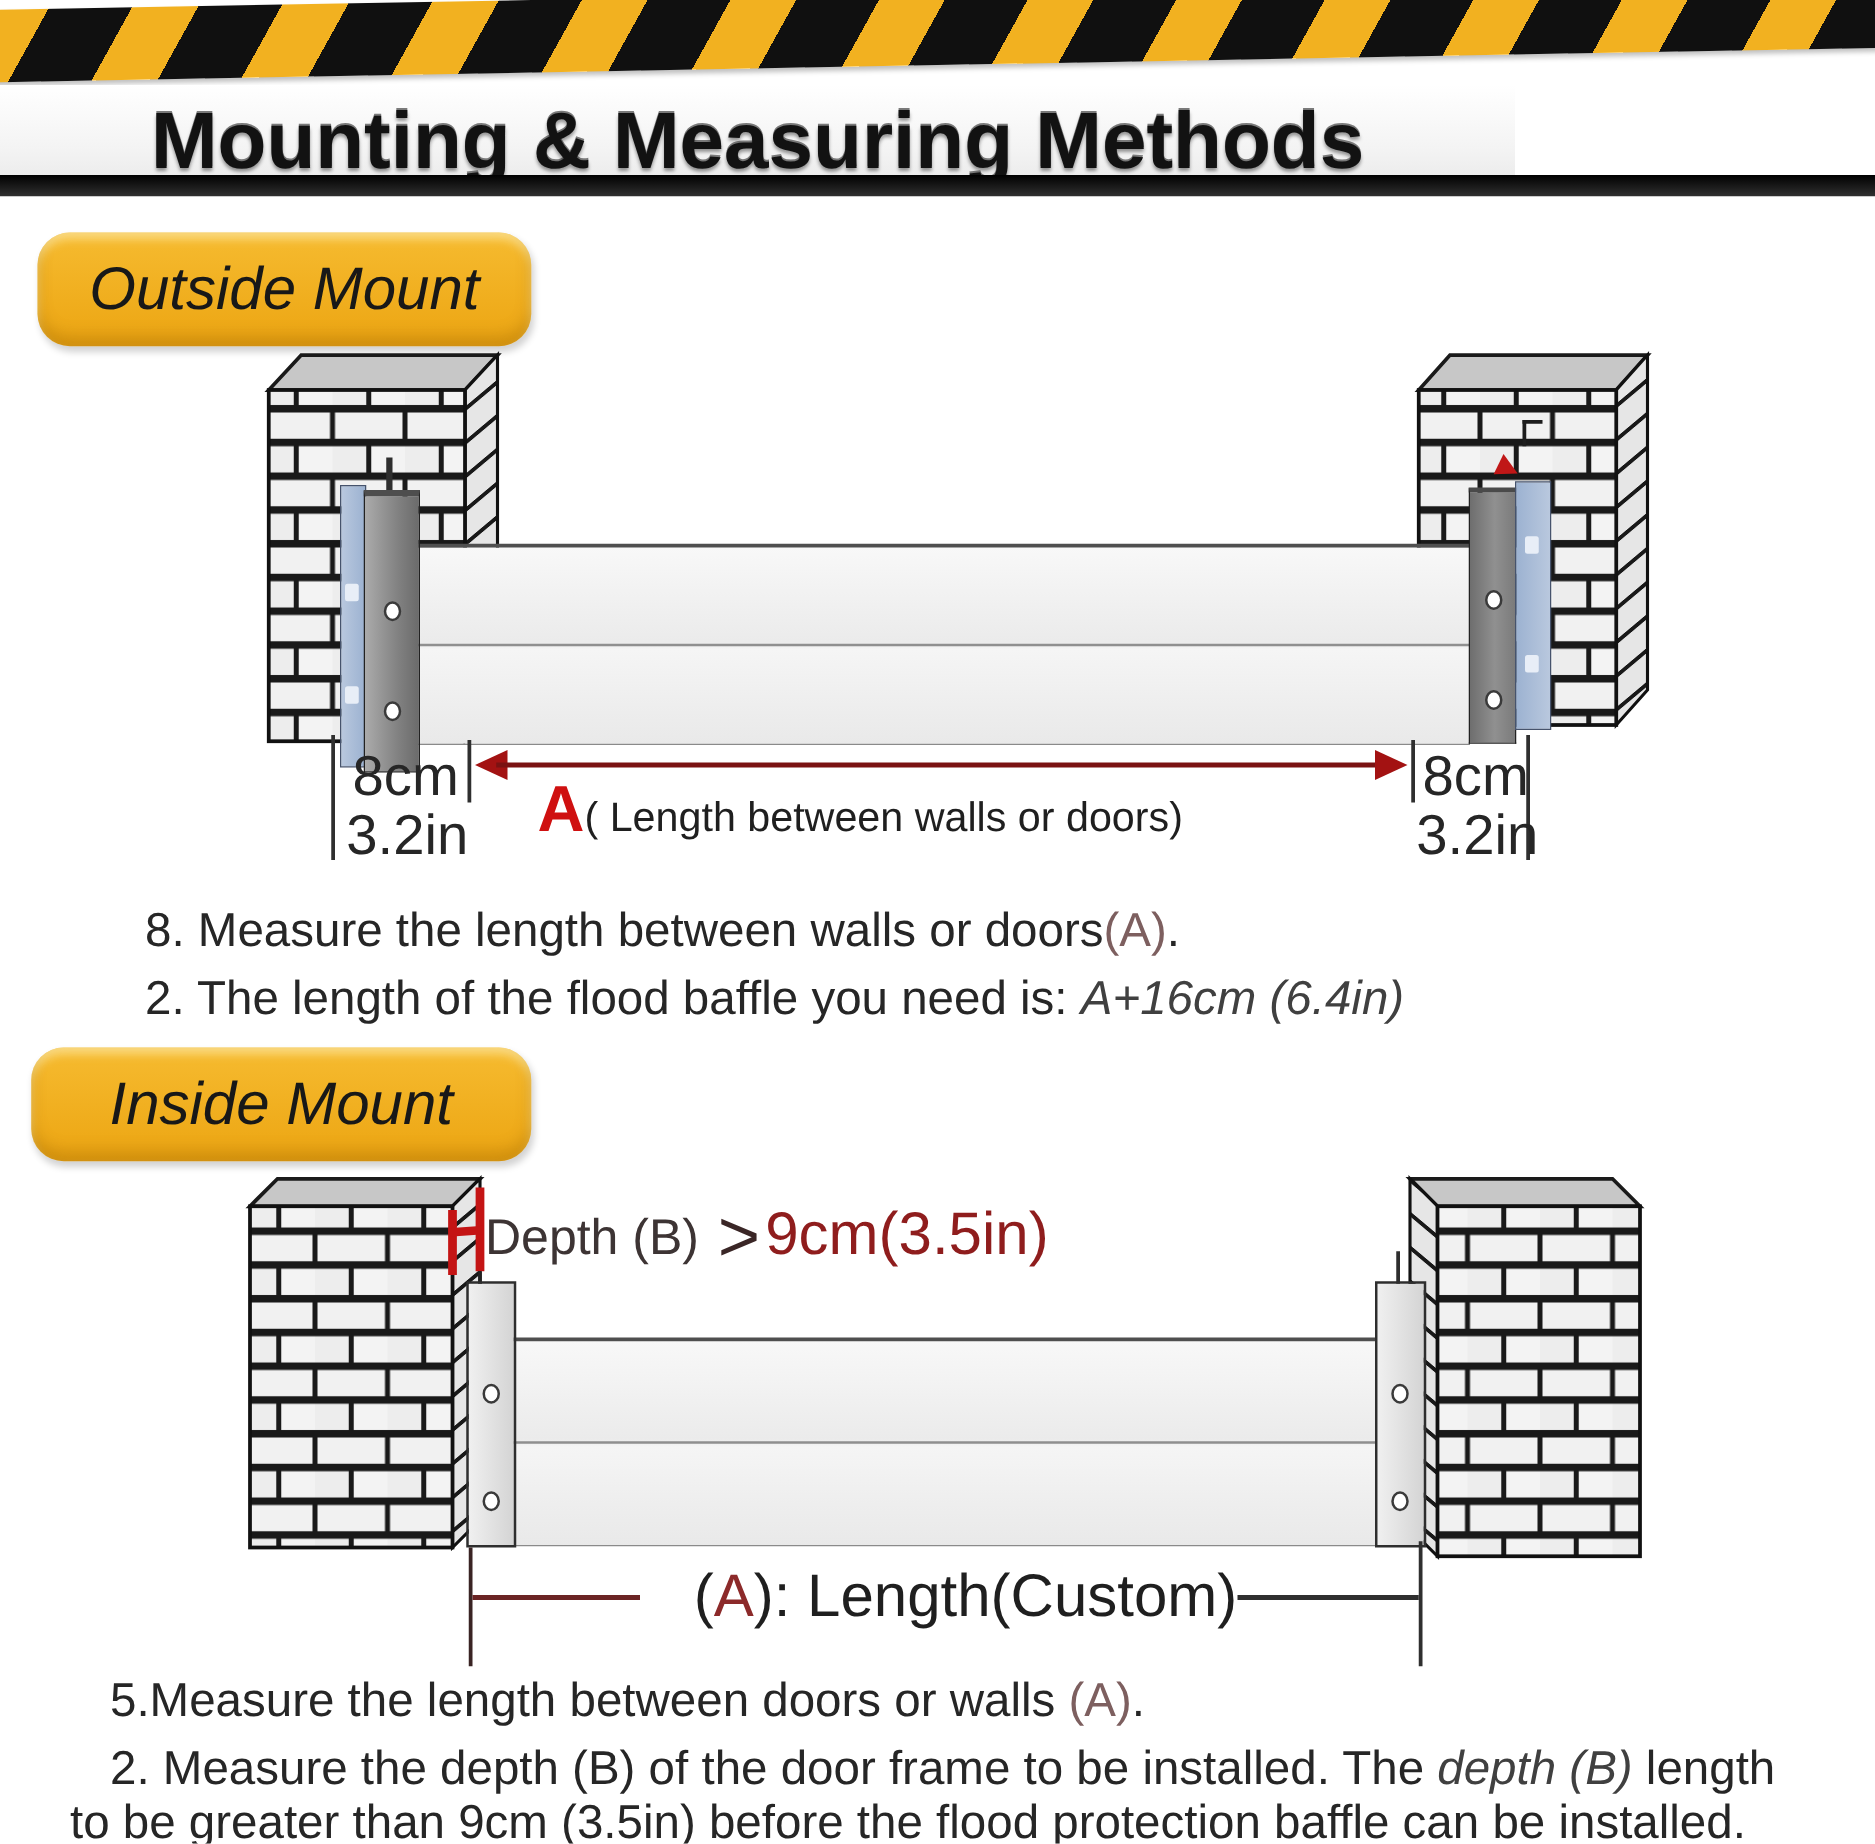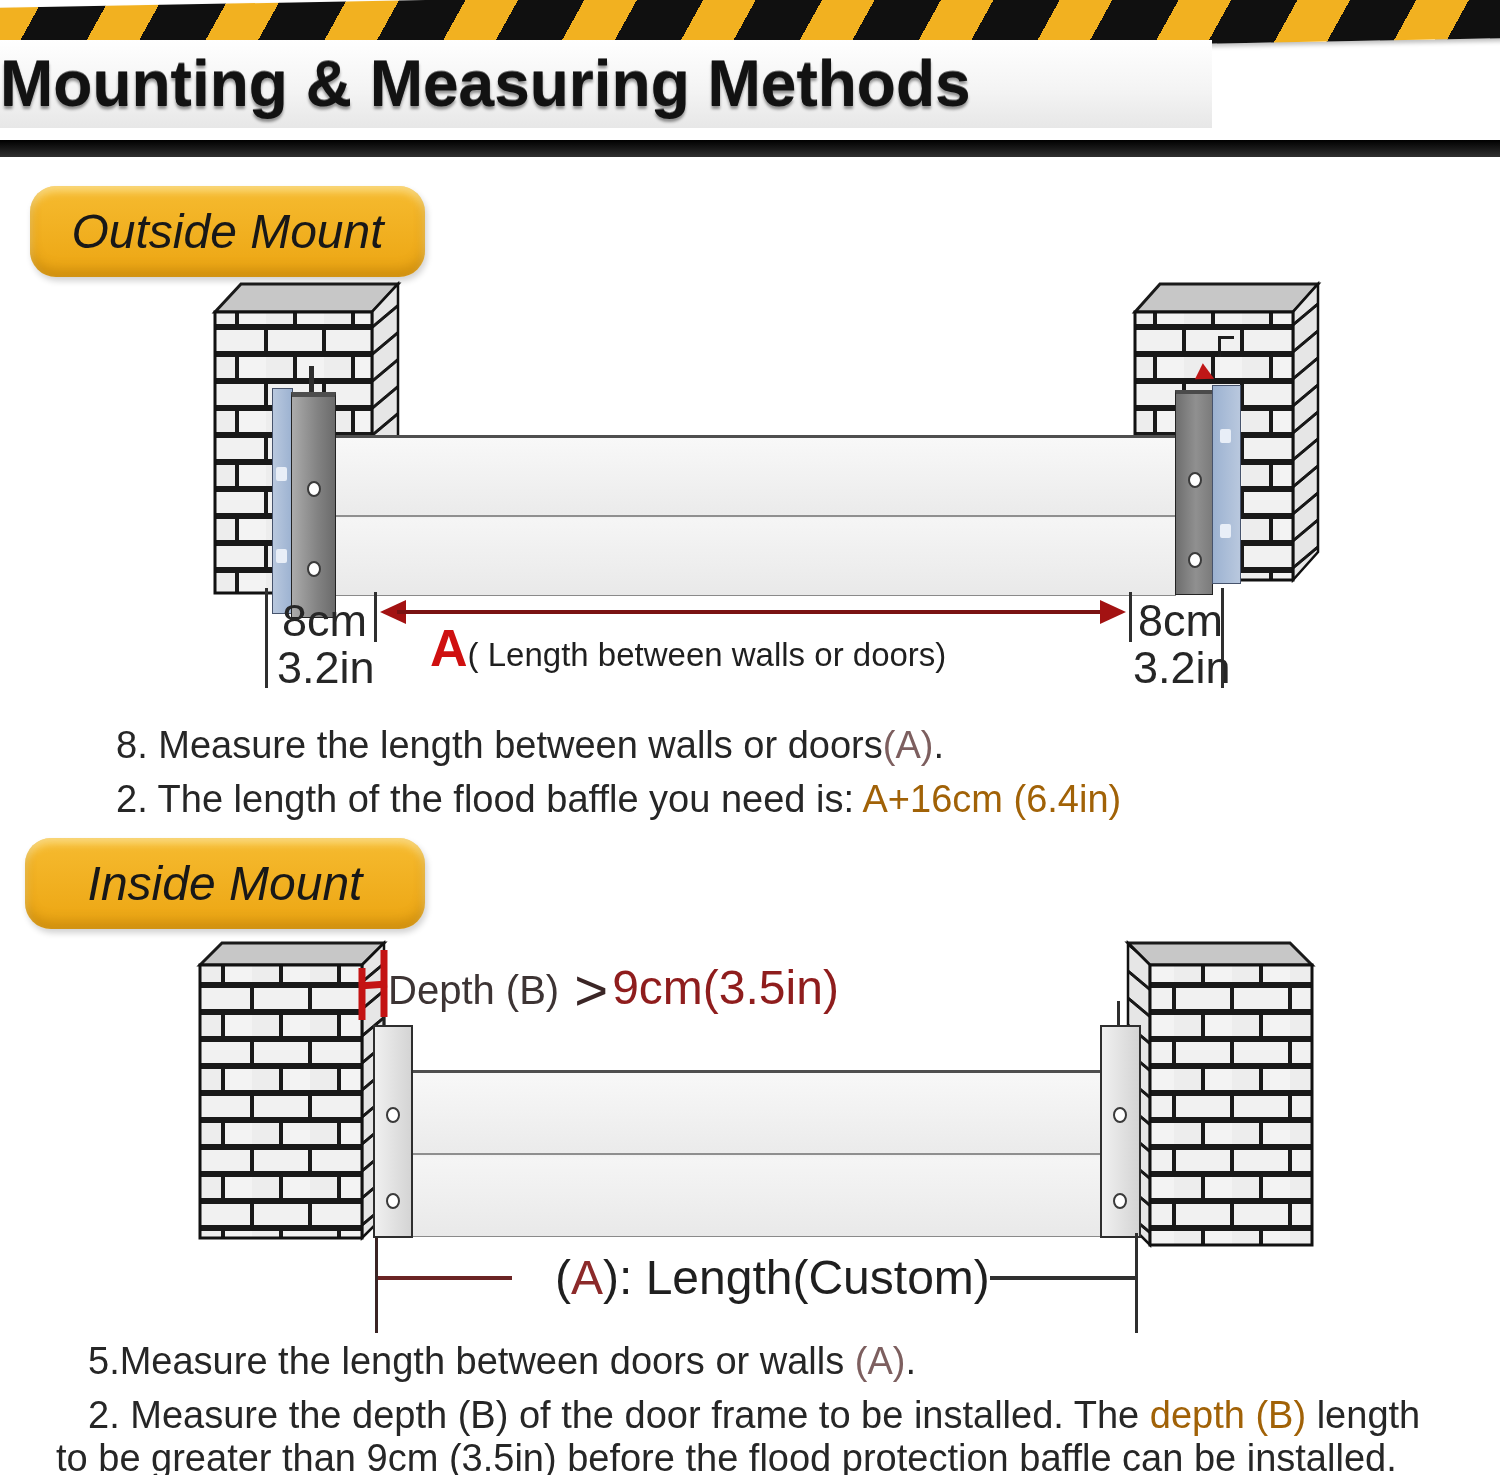--- a/index.html
+++ b/index.html
@@ -6,23 +6,23 @@
   .page{position:relative;width:1500px;height:1475px;background:#ffffff;overflow:hidden;
         font-family:"Liberation Sans", sans-serif;color:#222;}
   .abs{position:absolute;}
 
   
   .hdr{position:absolute;top:0;left:0;width:1500px;height:158px;}
   .hdr-black-top{position:absolute;top:0;right:0;width:780px;height:24px;background:#0d0d0d;}
   .tape{position:absolute;top:-6px;left:-14px;width:1534px;height:58px;transform:rotate(-1.05deg);
         background:repeating-linear-gradient(120deg,#f2b120 0 46px,#101010 46px 104px);
         box-shadow:0 3px 4px rgba(0,0,0,.25);}
-  .title-band{position:absolute;top:40px;left:0;width:1212px;height:88px;
+  .title-band{position:absolute;top:68px;left:0;width:1212px;height:88px;
         background:linear-gradient(180deg,#ffffff 0%,#f3f3f3 60%,#e7e7e7 100%);
-        display:flex;align-items:center;justify-content:flex-start;}
+        display:flex;align-items:center;justify-content:center;}
   .title-band h1{margin:0;font-size:64px;font-weight:bold;color:#121212;letter-spacing:0;
         text-shadow:0 3px 3px rgba(0,0,0,.40),0 -1px 0 #7a7a7a;}
   .hdr-bar{position:absolute;top:140px;left:0;width:1500px;height:17px;
         background:linear-gradient(180deg,#000 ,#303030);}
 
   
   .badge{position:absolute;background:linear-gradient(180deg,#f6bb30,#eca512);
          border-radius:26px;display:flex;align-items:center;justify-content:center;
          font-size:48px;color:#181818;
          box-shadow:inset 0 -8px 12px rgba(140,90,0,.30), inset 0 5px 8px rgba(255,240,180,.65), 2px 4px 6px rgba(0,0,0,.18);font-style:italic;}
@@ -64,21 +64,21 @@
   .depth-label .gt{font-size:58px;color:#3a2626;vertical-align:-6px;margin:0 4px;}
   .depth-label .d2{font-size:48px;color:#8f1d1d;}
 
   .length-label{position:absolute;left:555px;top:1250px;white-space:nowrap;font-size:48px;color:#1f1f1f;}
   .length-label .a-mar{color:#8c2a2a;}
   .hline{position:absolute;height:4px;}
 
   
   .step{position:absolute;font-size:38px;color:#262626;white-space:nowrap;}
   .acc-gray{color:#7d5f5f;}
-  .acc-maroon{color:#a16207;}
+  .acc-maroon{color:#404040;font-style:italic;}
 </style>
 </head>
 <body>
 
 <div class="page">
 
   <svg width="0" height="0" style="position:absolute" aria-hidden="true">
     <defs>
       <pattern id="brickP" width="58" height="54" patternUnits="userSpaceOnUse">
         <rect width="58" height="54" fill="#191919"></rect>

